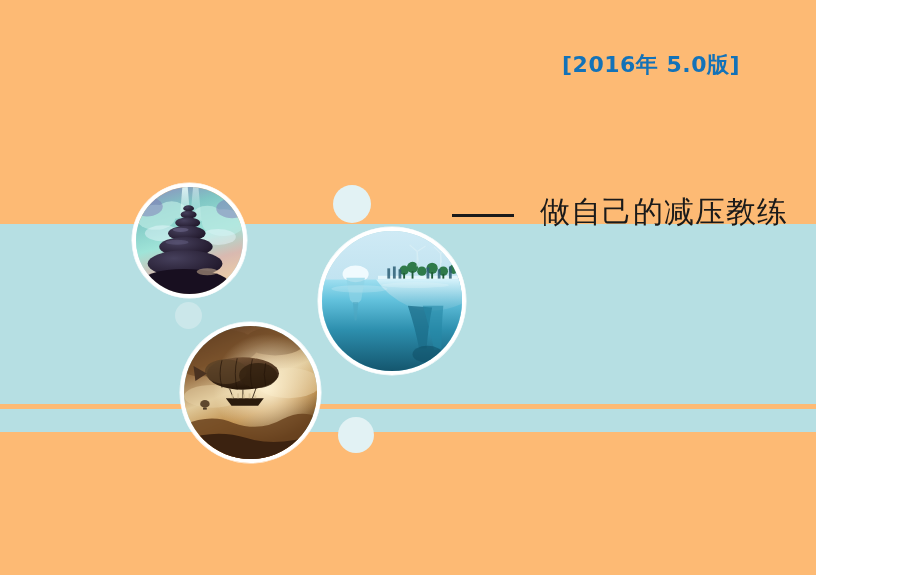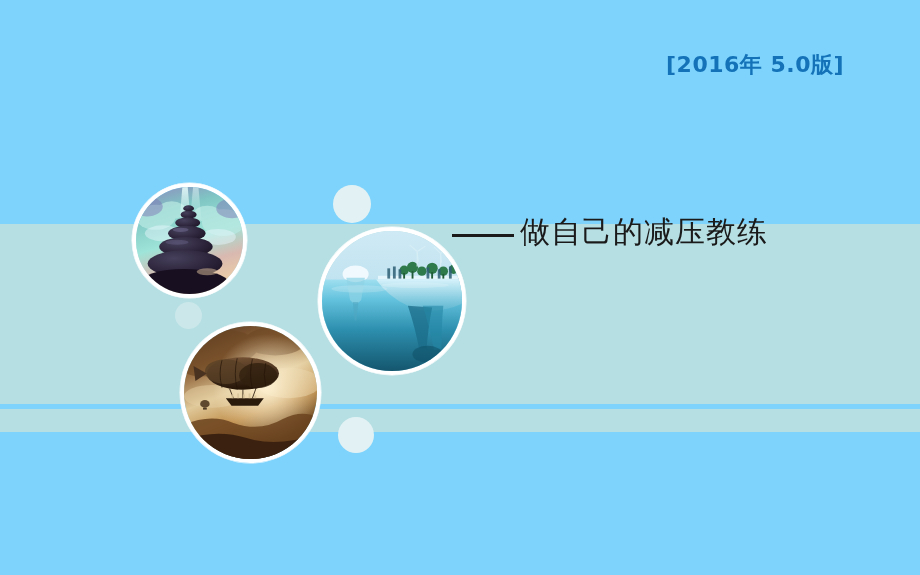--- a/index.html
+++ b/index.html
@@ -2,23 +2,23 @@
 <html><head>
 <meta charset="utf-8">
 <style>
   html, body {
     margin: 0;
     padding: 0;
     background: #ffffff;
   }
   #slide {
     position: relative;
-    width: 920px;
+    width: 816px;
     height: 575px;
-    background: #7dd3fc;
+    background: #fdba74;
     overflow: hidden;
     font-family: "Liberation Sans", "DejaVu Sans", sans-serif;
   }
 
   
   .band {
     position: absolute;
     left: 0;
     width: 920px;
     background: #b6dfe3;
@@ -75,24 +75,24 @@
     color: #cc1414;
     letter-spacing: 1px;
     text-shadow: 2px 2px 2px rgba(120,120,120,0.55);
     font-family: "DejaVu Sans", "Liberation Sans", sans-serif;
     white-space: nowrap;
   }
 
   .subtitle-row {
     position: absolute;
     left: 452px;
-    top: 212px;
+    top: 192px;
     display: flex;
     align-items: center;
-    gap: 6px;
+    gap: 26px;
     white-space: nowrap;
     justify-content: flex-end;
   }
   .subtitle-dash {
     display: inline-block;
     width: 62px;
     height: 3px;
     background: #1a1a1a;
     margin-top: 6px;
   }

